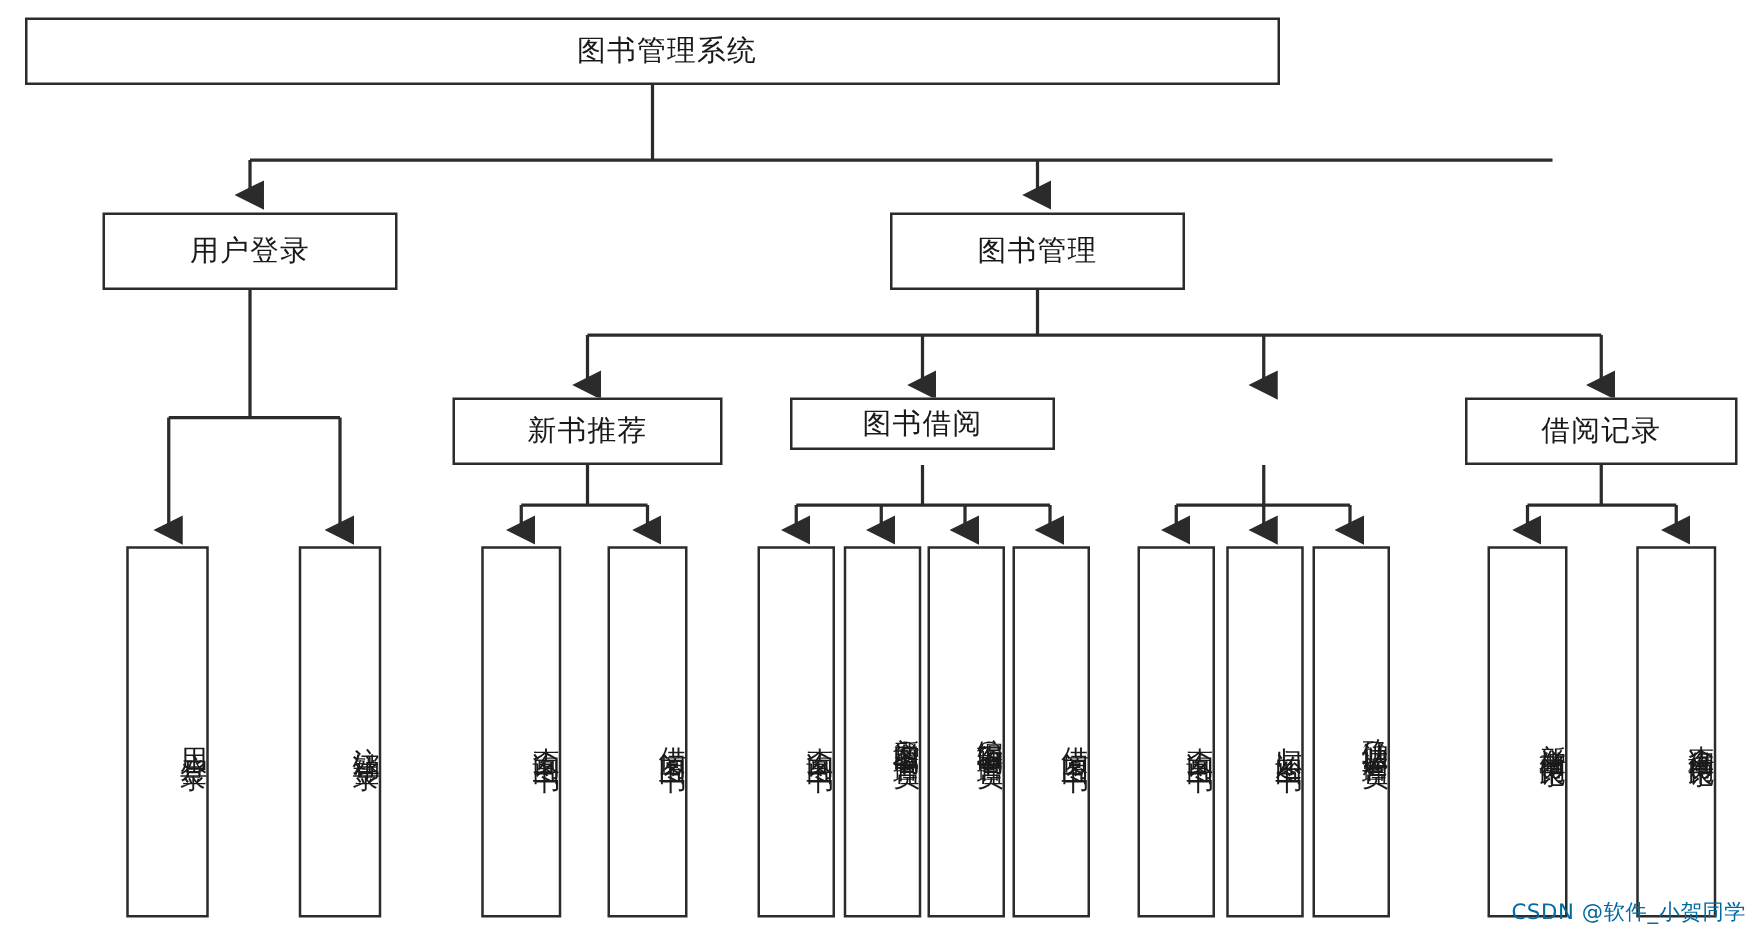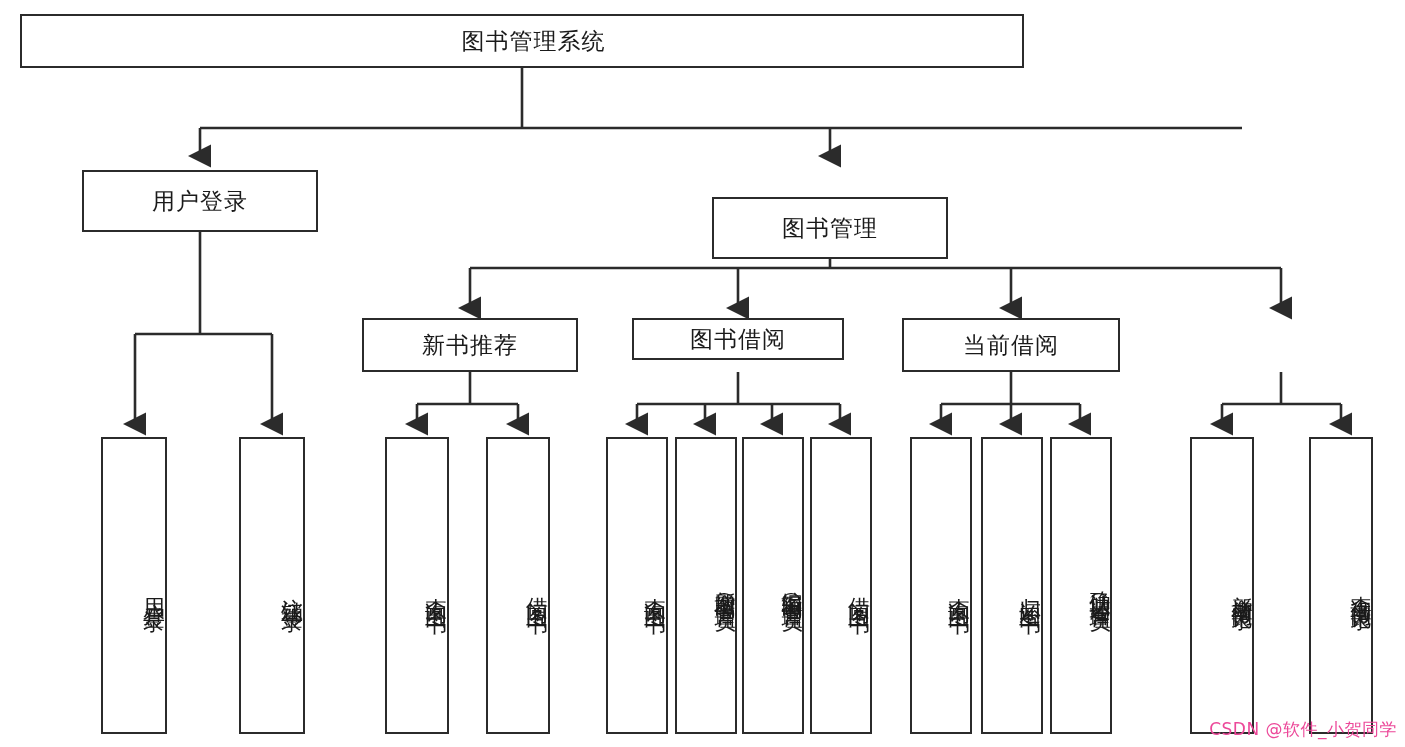--- a/index.html
+++ b/index.html
@@ -57,21 +57,21 @@
     top: 0;
     width: 1405px;
     height: 747px;
     pointer-events: none;
   }
   .watermark {
     position: absolute;
     right: 8px;
     bottom: 6px;
     font-size: 17px;
-    color: #ec4899;
+    color: #0369a1;
     letter-spacing: 0.5px;
     white-space: nowrap;
   }
 </style>
 </head>
 <body>
 
 <div id="canvas">
 
   <svg class="edges" viewBox="0 0 1405 747">
@@ -124,32 +124,32 @@
     </g>
   </svg>
 
   <div class="node horiz" style="left:20px; top:14px; width:1004px; height:54px;padding-left:23px;">
     <span class="label">图书管理系统</span>
   </div>
 
   <div class="node horiz" style="left:82px; top:170px; width:236px; height:62px;">
     <span class="label">用户登录</span>
   </div>
-  <div class="node horiz" style="left:712px; top:170px; width:236px; height:62px;margin-top:27px;">
+  <div class="node horiz" style="left:712px; top:170px; width:236px; height:62px;">
     <span class="label">图书管理</span>
   </div>
 
   <div class="node horiz" style="left:362px; top:318px; width:216px; height:54px;">
     <span class="label">新书推荐</span>
   </div>
   <div class="node horiz" style="left:632px; top:318px; width:212px; height:42px;">
     <span class="label">图书借阅</span>
   </div>
-  <div class="node horiz" style="left:902px; top:318px; width:218px; height:54px;">
-    <span class="label">当前借阅</span>
+  <div class="node horiz" style="left:1172px; top:318px; width:218px; height:54px;">
+    <span class="label">借阅记录</span>
   </div>
 
   <div class="node vert" style="left:101px; top:437px; width:66px; height:297px;">
     <span class="label">用户登录</span>
   </div>
   <div class="node vert" style="left:239px; top:437px; width:66px; height:297px;">
     <span class="label">注销登录</span>
   </div>
 
   <div class="node vert" style="left:385px; top:437px; width:64px; height:297px;">

